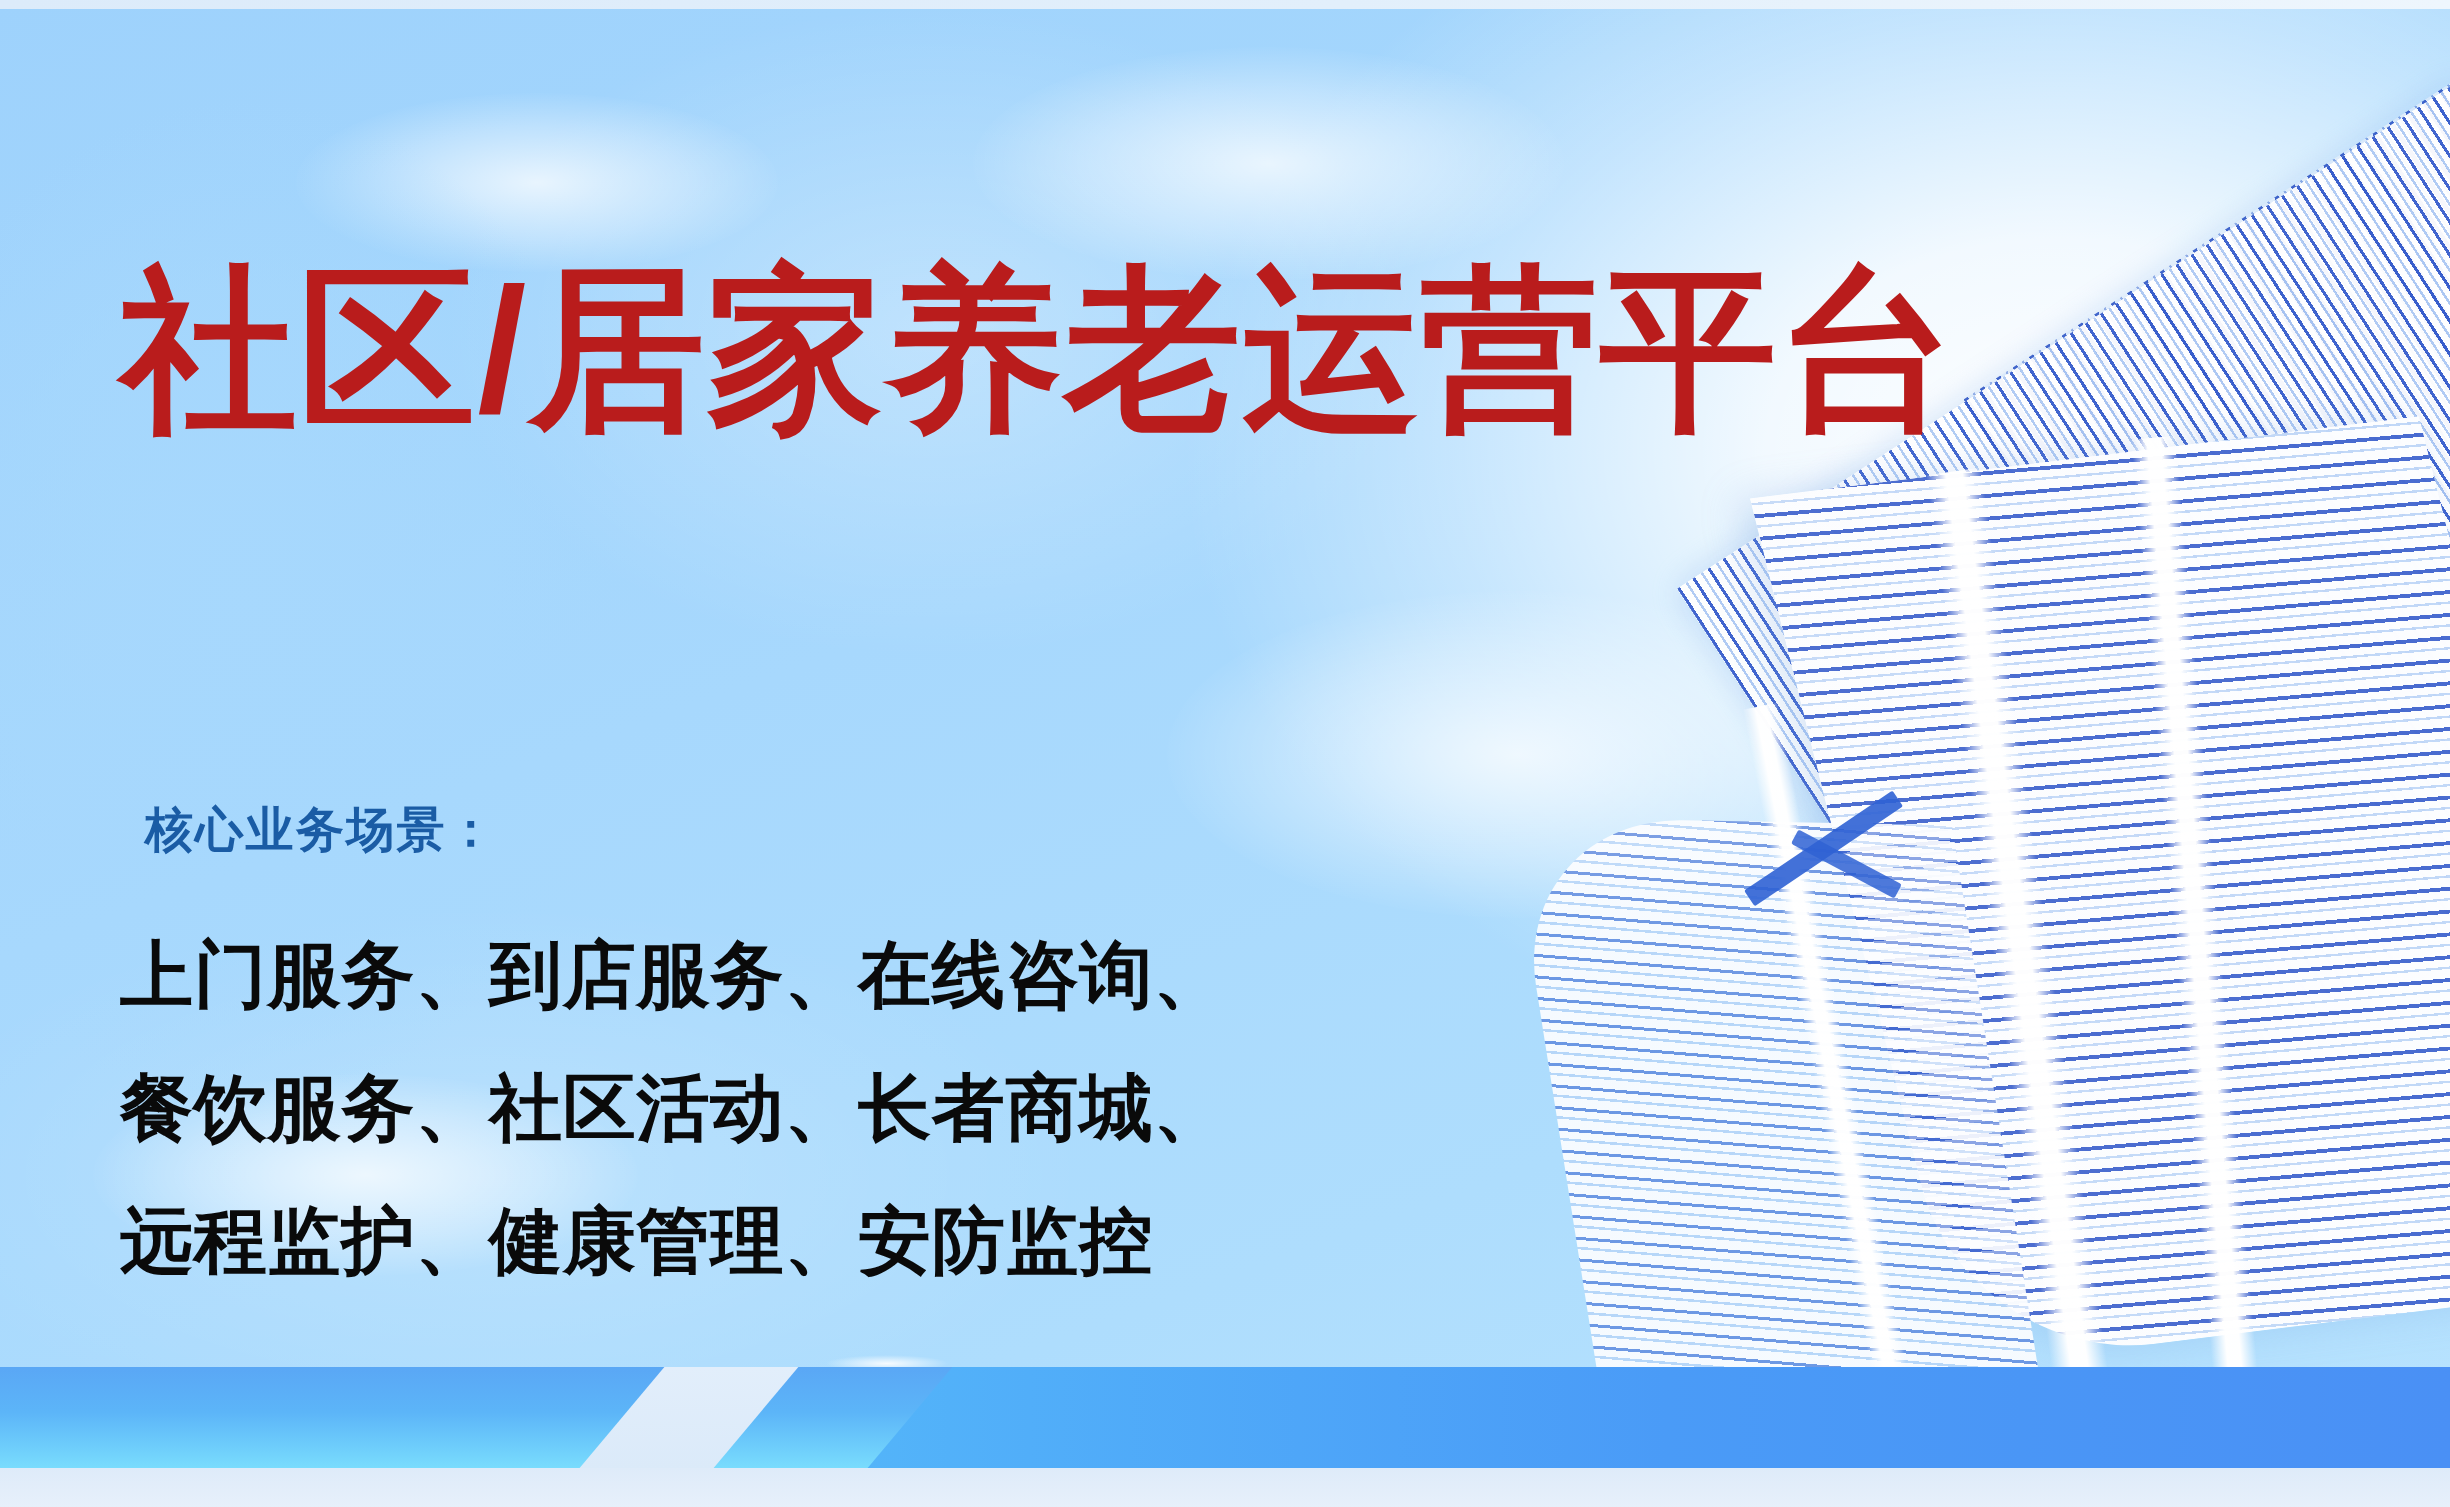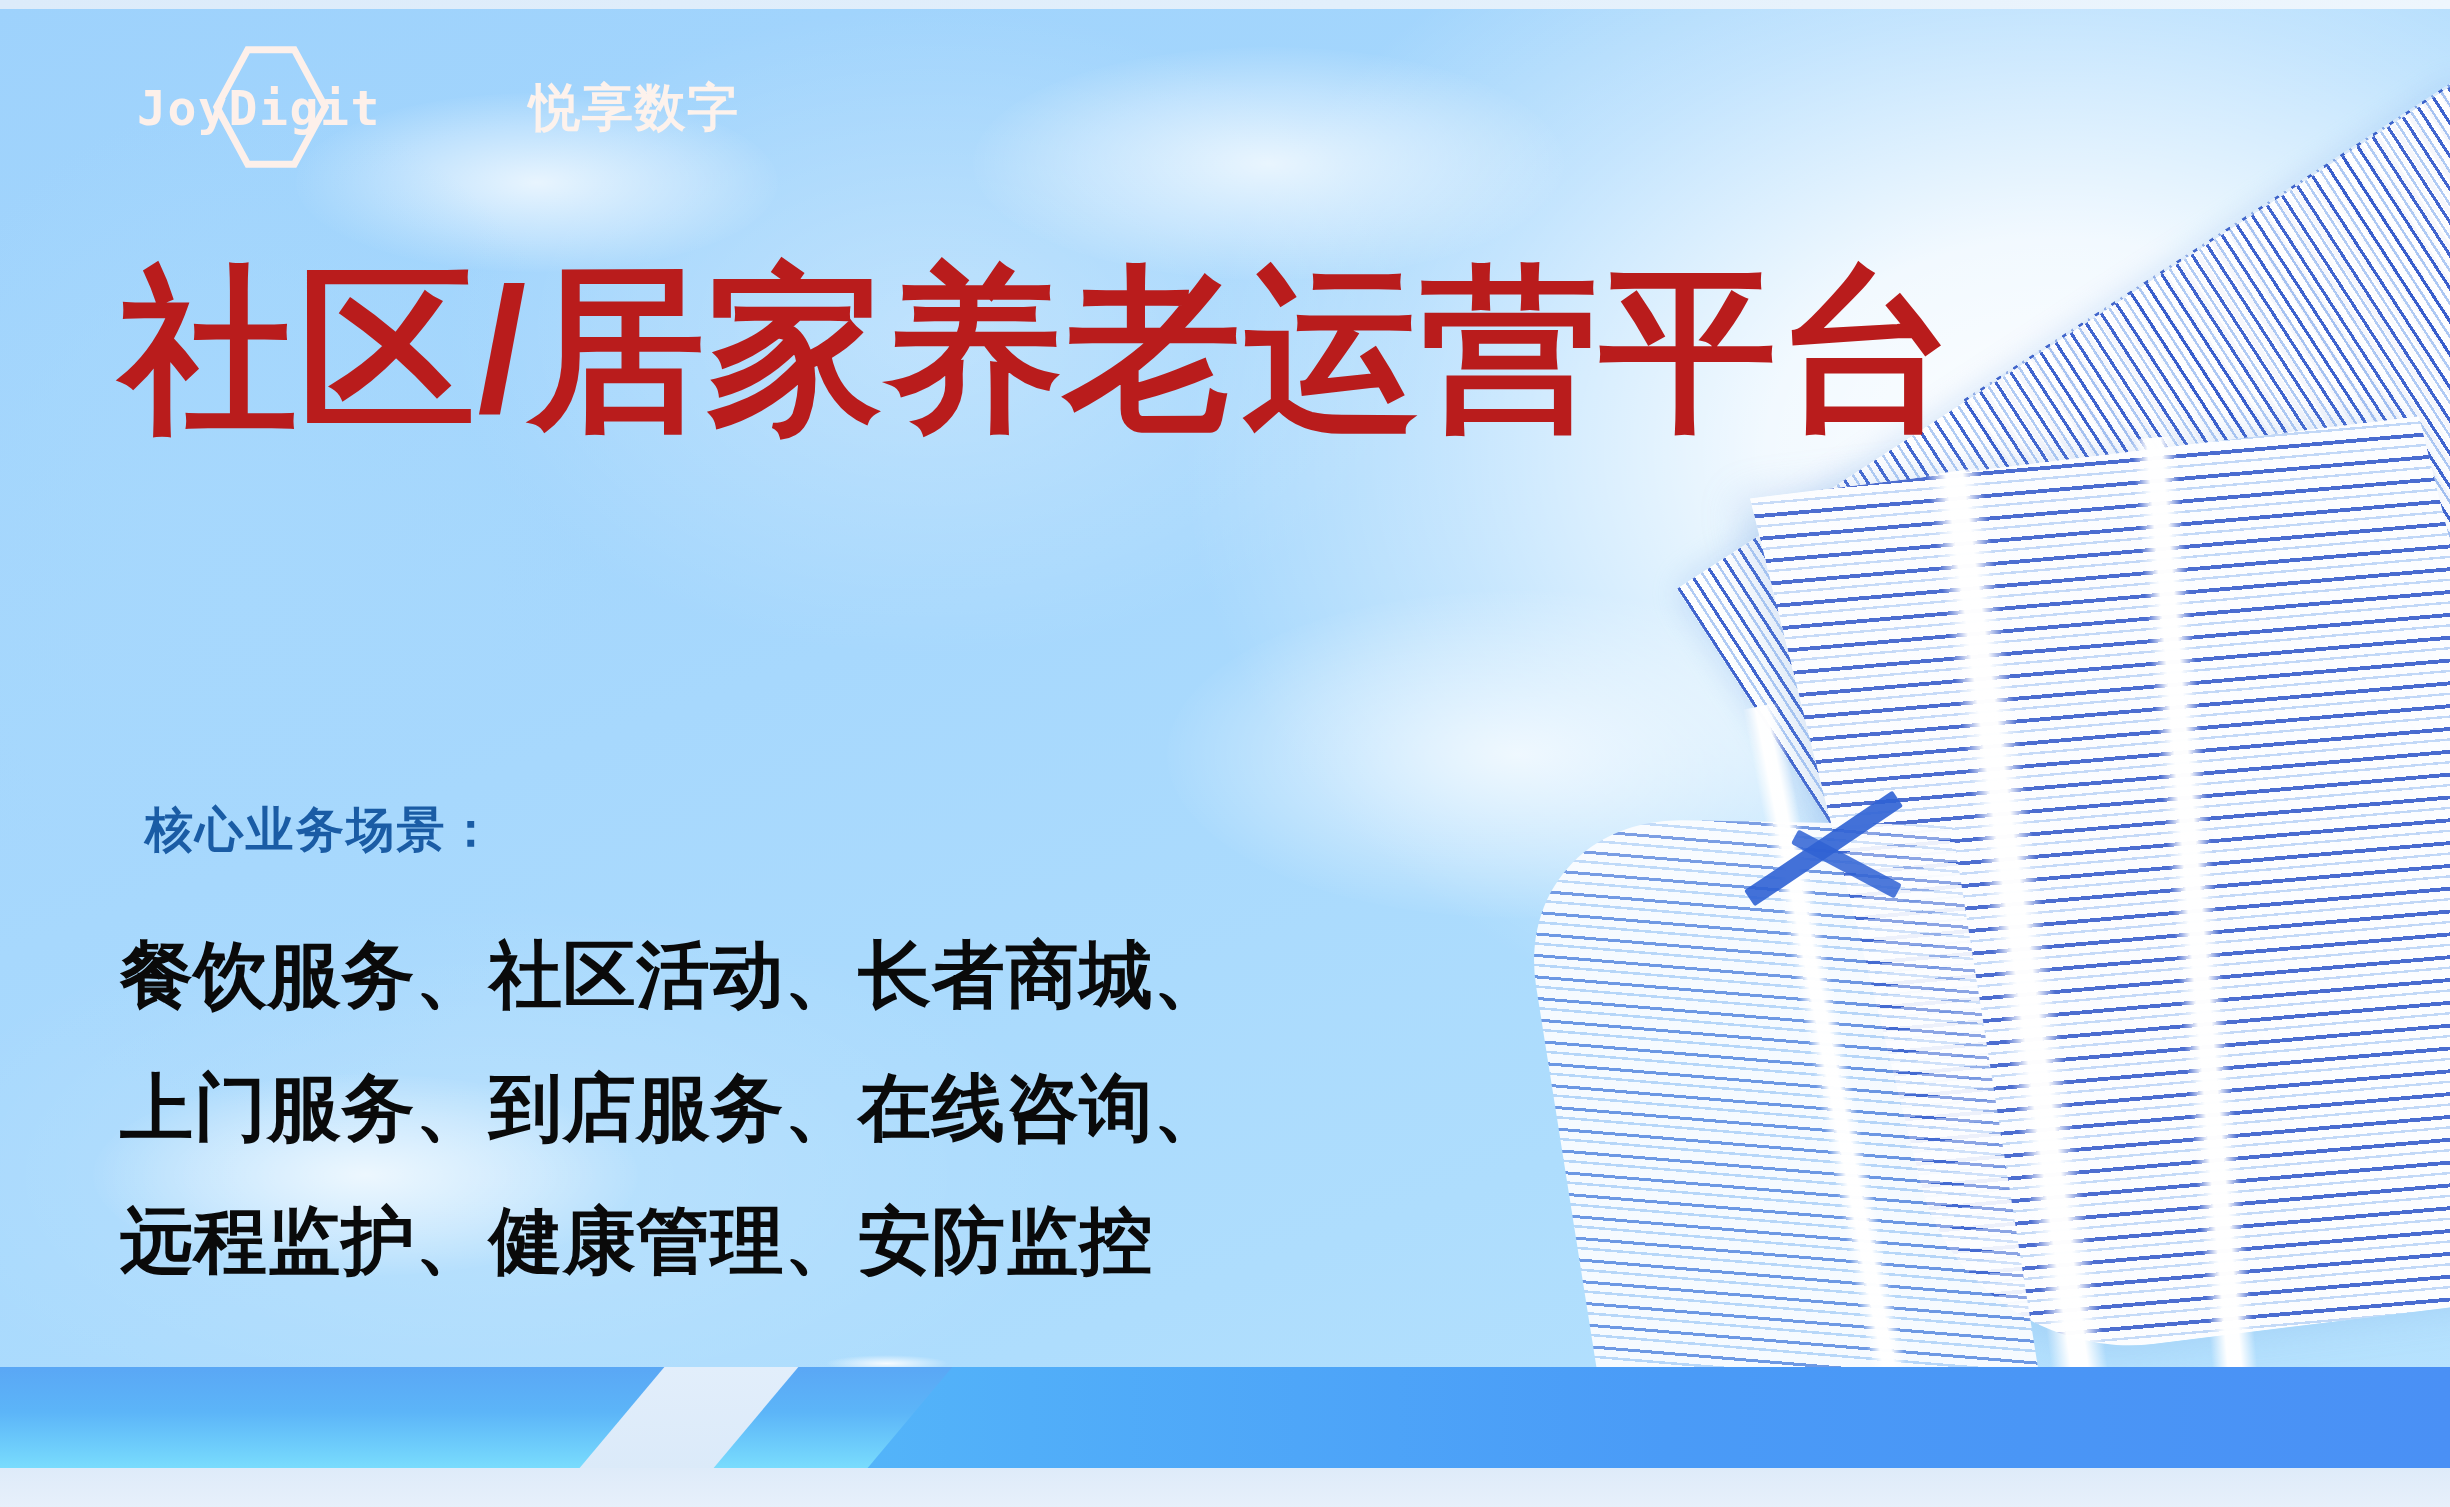--- a/index.html
+++ b/index.html
@@ -317,37 +317,28 @@
     <div class="mullion m1"></div>
     <div class="mullion m2"></div>
     <div class="mullion m3"></div>
     <div class="canopy"></div>
     <div class="canopy2"></div>
   </div>
   <div class="sky-haze"></div>
 
   <div class="topstrip"></div>
 
-  <div class="logo">
-    <div class="logo-mark">
-      <svg class="hexagon" viewBox="0 0 152 160" aria-hidden="true">
-        <polygon points="46,6 106,6 146,80 106,154 46,154 6,80" fill="none" stroke="#fdf0ea" stroke-width="9" stroke-linejoin="miter"></polygon>
-      </svg>
-      <span class="wordmark">JoyDigit</span>
-    </div>
-    <span class="logo-cn">悦享数字</span>
-  </div>
 
   <div class="headline">社区/居家养老运营平台</div>
 
   <div class="subtitle">核心业务场景：</div>
 
   <div class="body-block">
+    <div class="body-line">上门服务、到店服务、在线咨询、</div>
     <div class="body-line">餐饮服务、社区活动、长者商城、</div>
-    <div class="body-line">上门服务、到店服务、在线咨询、</div>
     <div class="body-line">远程监护、健康管理、安防监控</div>
   </div>
 
   <div class="band-cloudbit"></div>
   <div class="band">
     <div class="band-right"></div>
     <div class="band-left"></div>
     <div class="band-gap"></div>
   </div>
   <div class="band-foot"></div>

